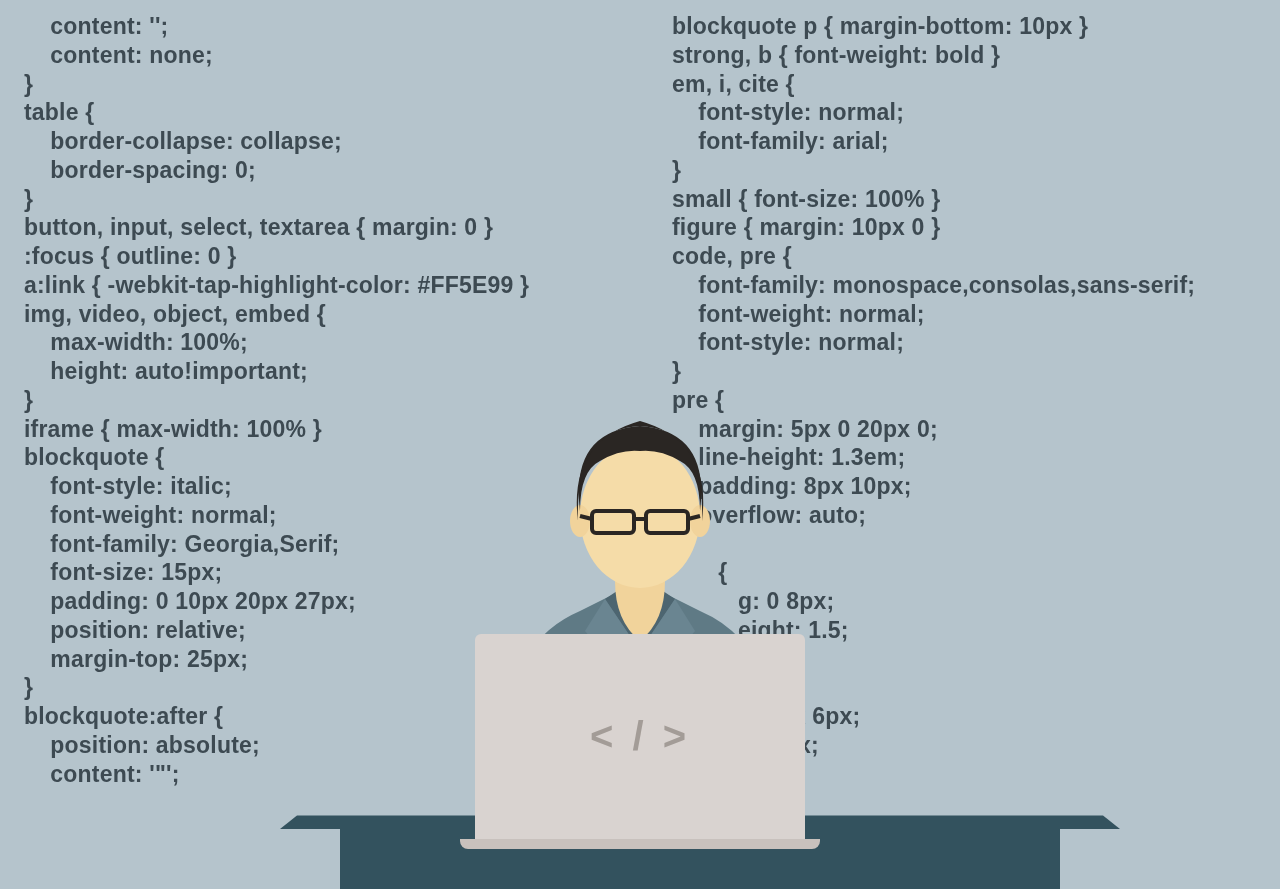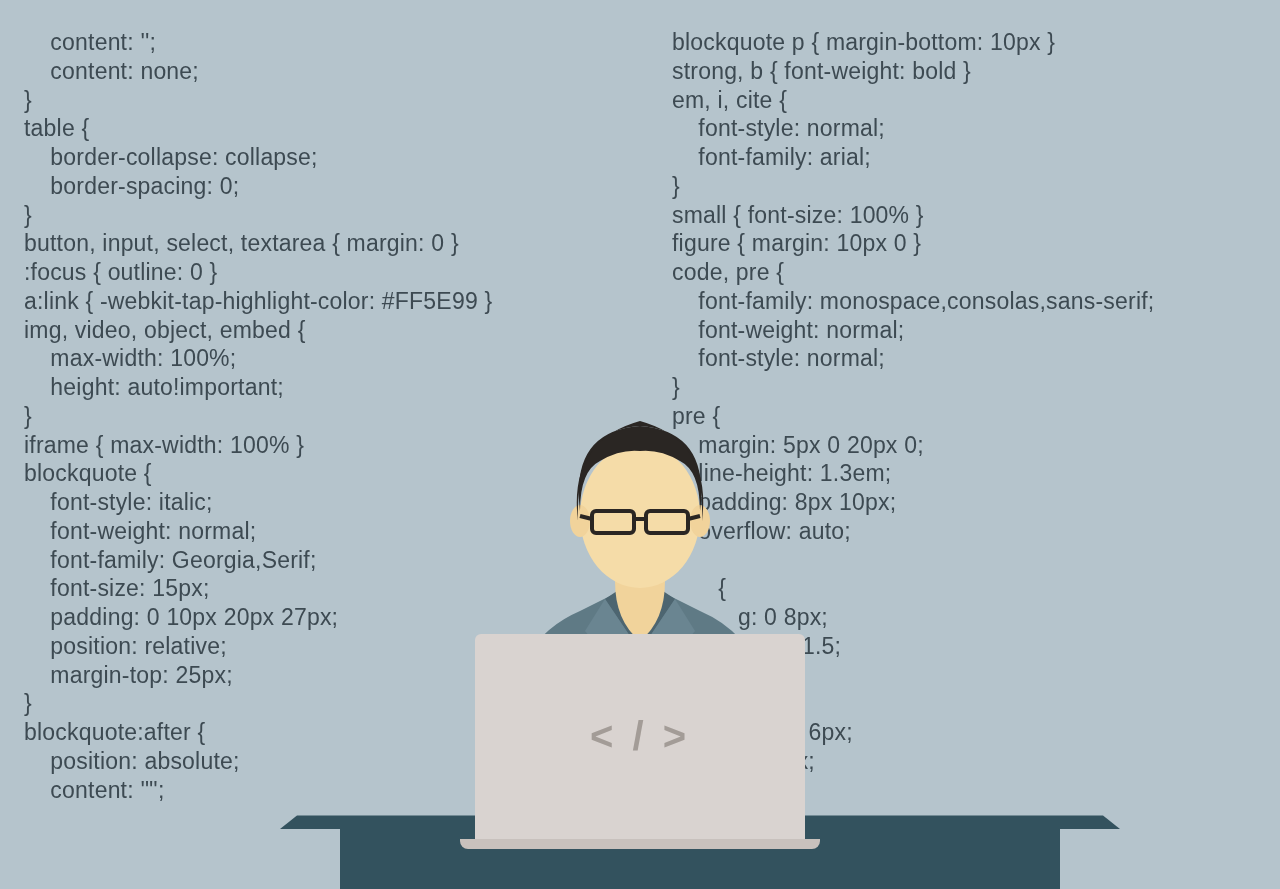--- a/index.html
+++ b/index.html
@@ -13,23 +13,22 @@
     position: absolute;
     top: 12px;
     left: 24px;
     right: 20px;
     display: flex;
     gap: 60px;
     color: #3d4a52;
     font-size: 23px;
     line-height: 1.25;
     letter-spacing: 0.2px;
-    font-weight: 400;
+    font-weight: 700;
     white-space: pre;
-    margin-top: 16px;
   }
   .col { flex: 1; }
 
   .desk {
     position: absolute;
     left: 340px;
     bottom: 0;
     width: 720px;
     height: 62px;
     background: #33525e;

